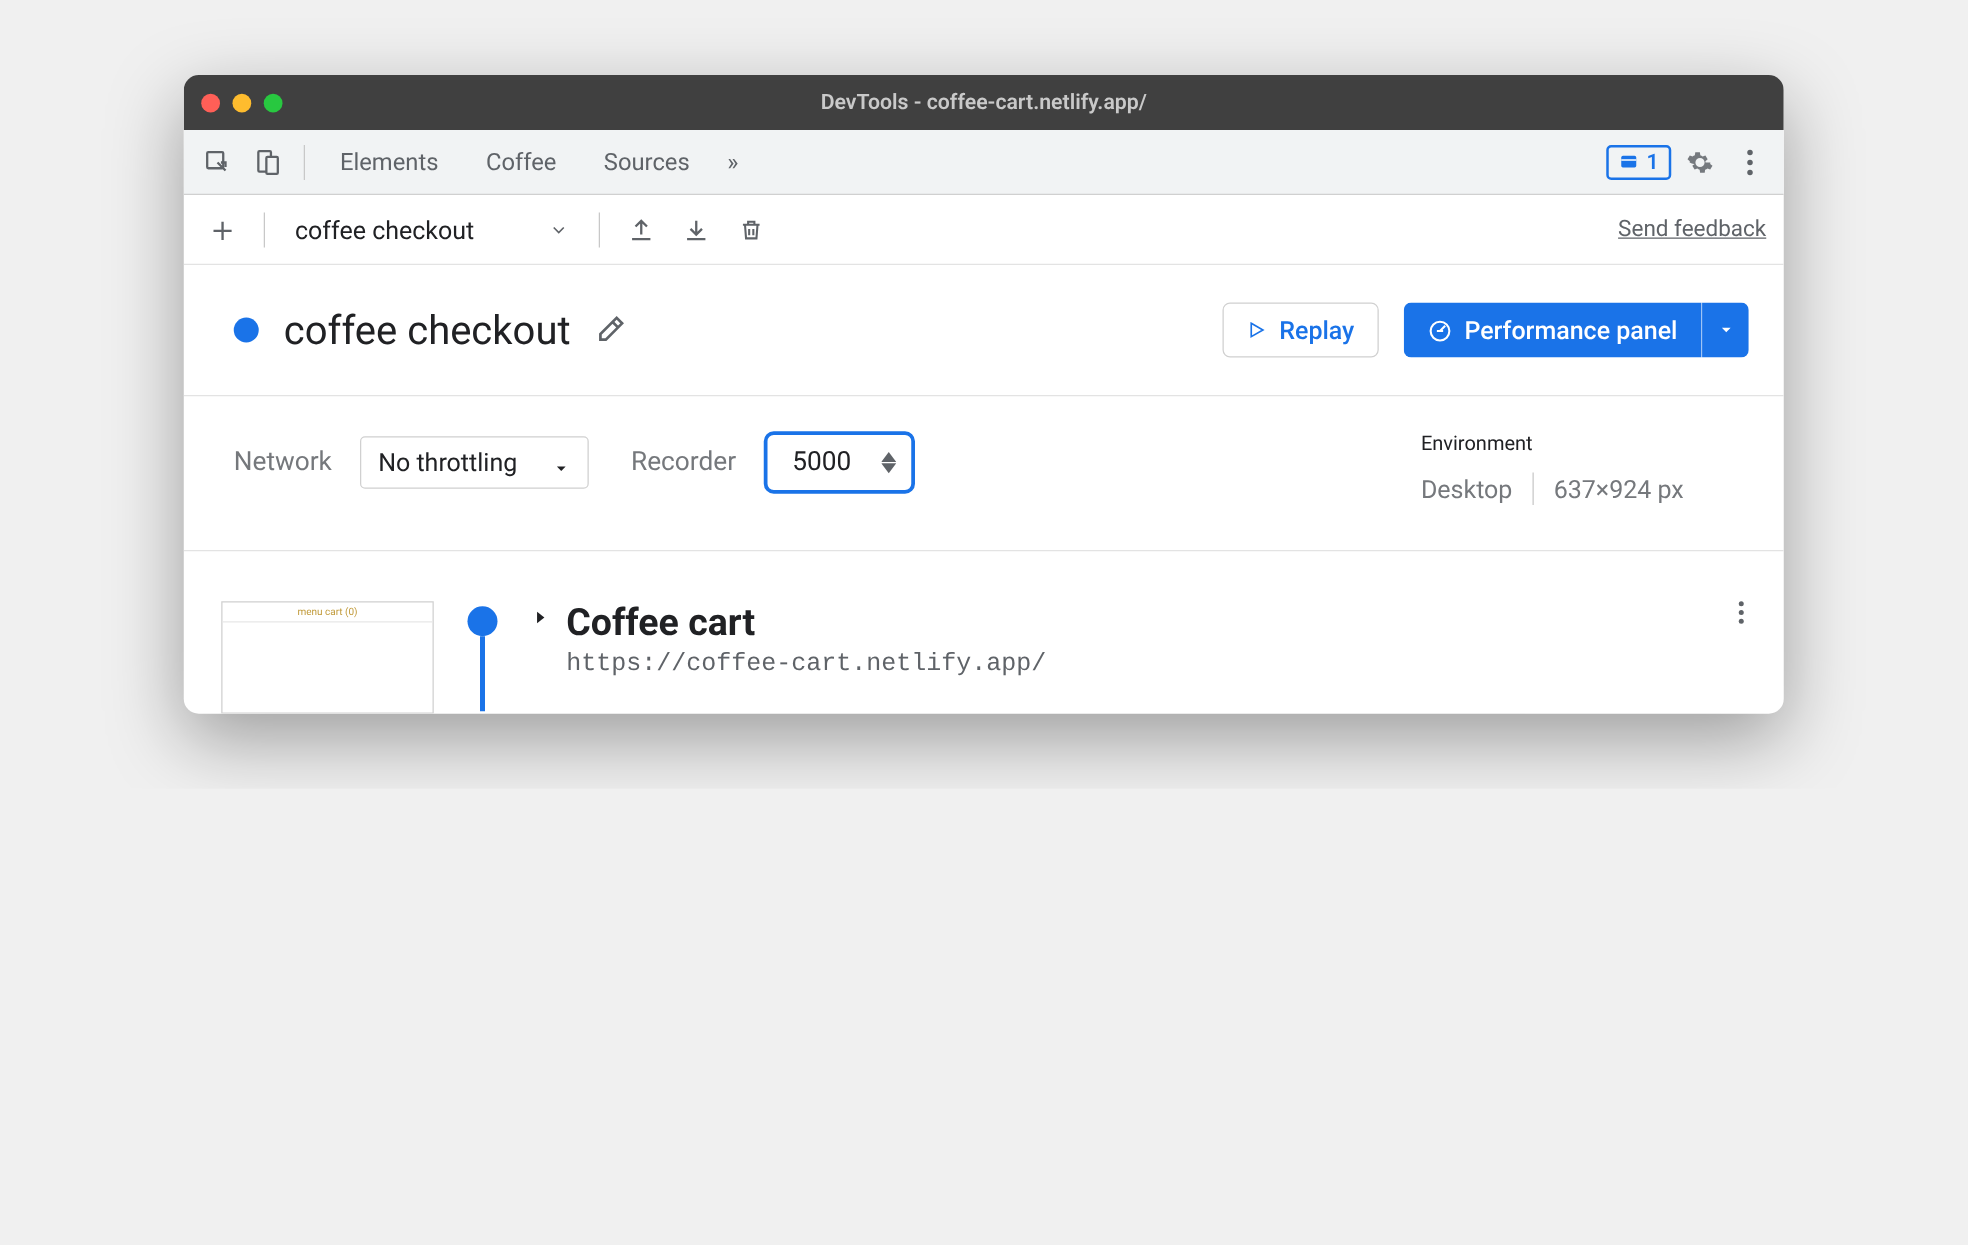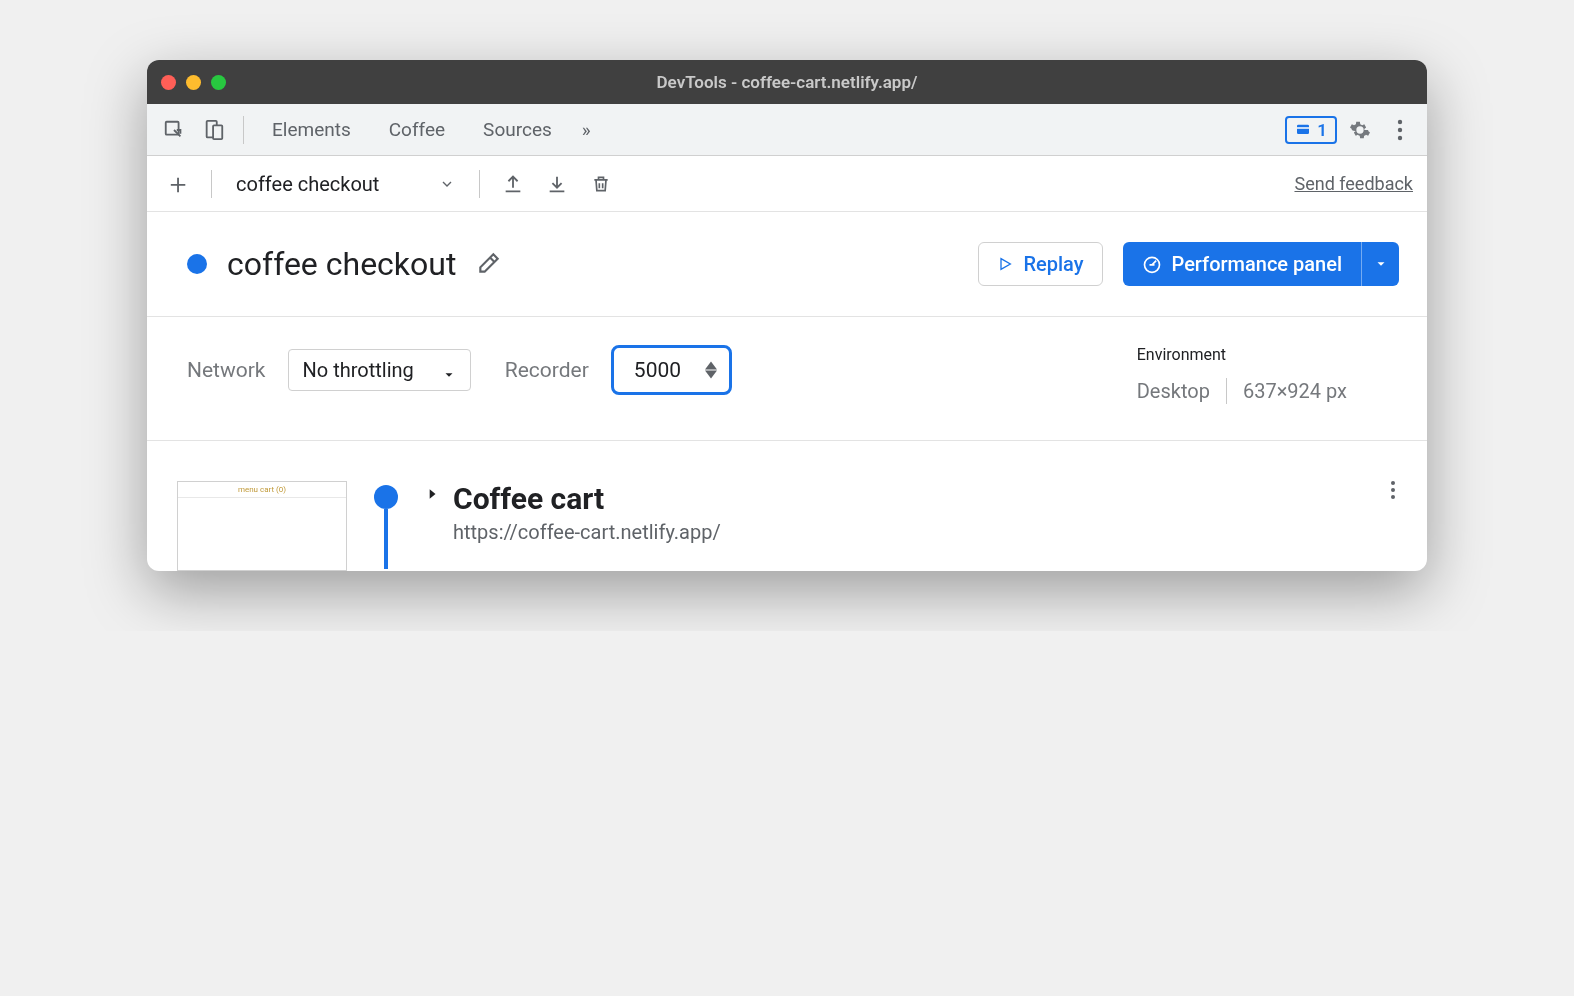--- a/index.html
+++ b/index.html
@@ -311,20 +311,21 @@
   }
   .step-title {
     font-size: 30px;
     font-weight: 700;
     color: #202124;
   }
   .step-url {
     font-size: 20px;
     color: #5f6368;
     margin-top: 4px;
+    font-family: Liberation Mono, monospace;
   }
   .kebab {
     margin-left: auto;
     margin-right: 12px;
     color: #5f6368;
     cursor: pointer;
     font-size: 22px;
     letter-spacing: 2px;
     display:flex;
     flex-direction:column;

